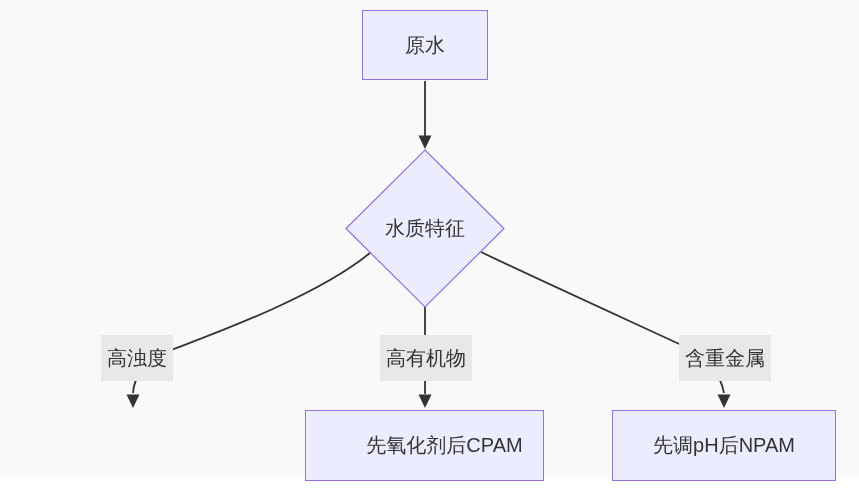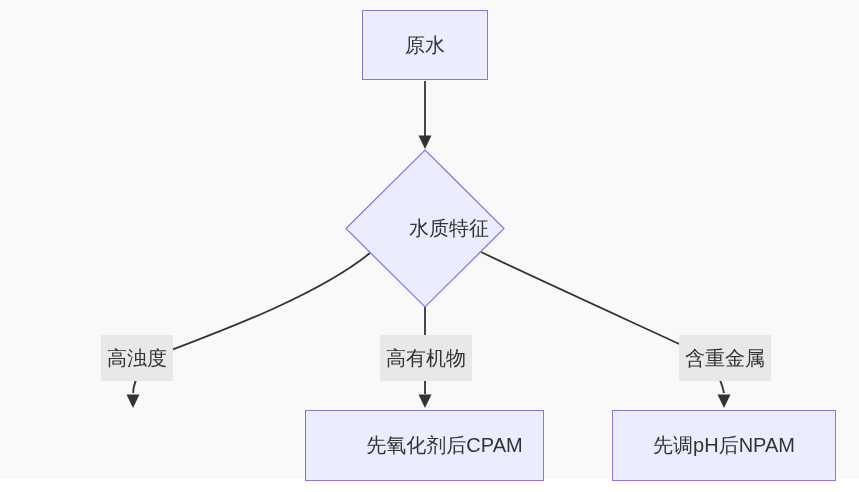--- a/index.html
+++ b/index.html
@@ -52,21 +52,20 @@
     color: var(--text-color);
     font-size: 20px;
   }
 
   .diamond-label {
     position: absolute;
     transform: translate(-50%, -50%);
     color: var(--text-color);
     font-size: 20px;
     white-space: nowrap;
-    margin-left: 24px;
   }
 
   .edge-label {
     position: absolute;
     transform: translate(-50%, -50%);
     background: var(--label-bg);
     color: var(--text-color);
     font-size: 20px;
     padding: 10px 6px;
     white-space: nowrap;

